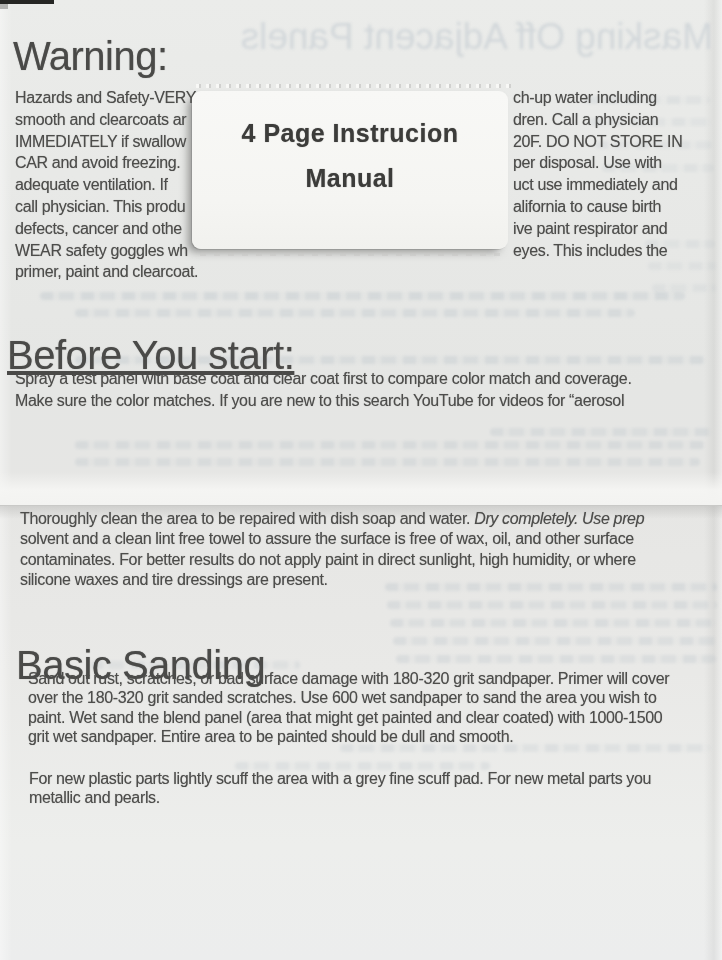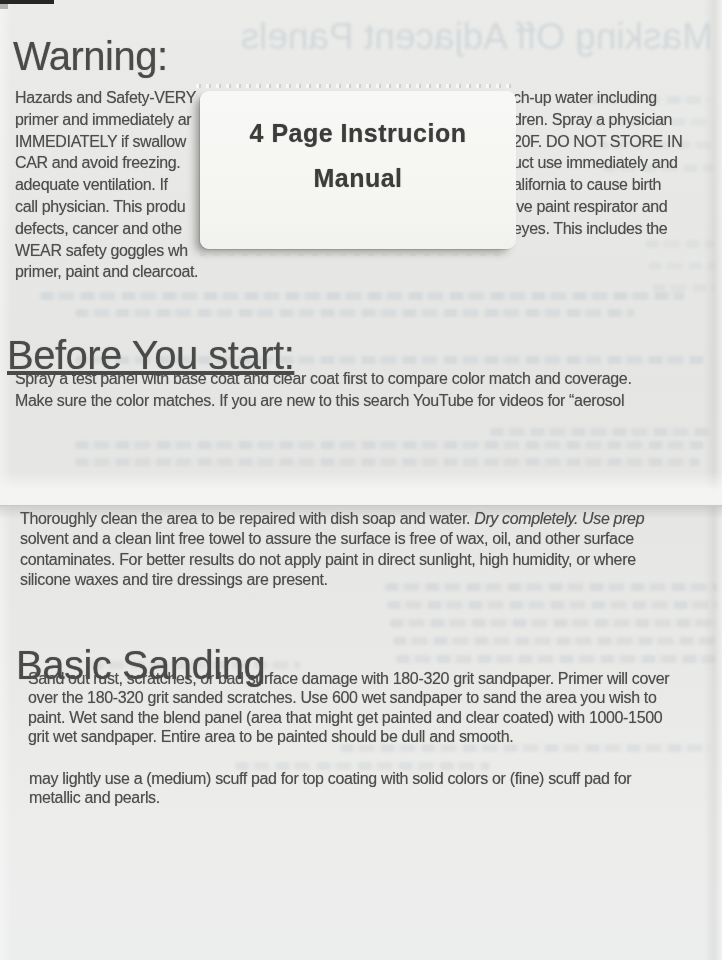--- a/index.html
+++ b/index.html
@@ -25,21 +25,21 @@
 
   
   .ghost-heading{
     position:absolute;left:298px;top:16px;width:415px;font-size:37px;font-weight:400;
     color:#d2d7da;transform:scaleX(-1);filter:blur(1.6px);text-align:center;
     letter-spacing:0;white-space:nowrap;}
   .ghost-line{position:absolute;height:8px;border-radius:4px;filter:blur(1.4px);
     background:repeating-linear-gradient(90deg,rgba(168,180,190,.50) 0 13px,rgba(168,180,190,.12) 13px 19px,rgba(168,180,190,.42) 19px 34px,rgba(168,180,190,.08) 34px 41px);}
 
   
-  .sticker{position:absolute;left:200px;top:91px;width:316px;height:158px;border-radius:9px;
+  .sticker{position:absolute;left:192px;top:91px;width:316px;height:158px;border-radius:9px;
     background:linear-gradient(180deg,#f8f8f6 0%,#f5f5f2 70%,#f1f1ee 100%);
     box-shadow:-6px 5px 8px -2px rgba(80,80,78,.55), -1px 1px 0 rgba(120,120,118,.25);
     display:flex;flex-direction:column;align-items:center;padding-top:28px;box-sizing:border-box;gap:16px;}
   .sticker .sline{font-size:25px;font-weight:700;letter-spacing:.5px;color:#3c3c3a;
     text-shadow:0 0 1px rgba(60,60,58,.6);}
   .perf-top{position:absolute;left:196px;top:84px;width:318px;height:4px;opacity:.95;
     background:repeating-linear-gradient(90deg,#f9f9f7 0 3px,#cfcfcd 3px 5px,rgba(0,0,0,0) 5px 10px);}
   .perf-bottom{position:absolute;left:200px;top:253px;width:308px;height:3px;opacity:.55;
     background:repeating-linear-gradient(90deg,#c8c8c6 0 6px,rgba(0,0,0,0) 6px 14px);}
 
@@ -92,32 +92,33 @@
       <div class="ghost-line" style="left: 396px; top: 655px; width: 320px; opacity: 0.46;"></div>
       <div class="ghost-line" style="left: 90px; top: 661px; width: 210px; opacity: 0.4;"></div>
       <div class="ghost-line" style="left: 340px; top: 744px; width: 370px; opacity: 0.42;"></div>
       <div class="ghost-line" style="left: 235px; top: 762px; width: 255px; opacity: 0.4;"></div>
     </div>
 
   <h1 class="h" style="left:13px;top:9px;">Warning:</h1>
 
   <div class="para warn-left">
       <div class="tline">Hazards and Safety-VERY</div>
-      <div class="tline">primer and immediately ar</div>
+      <div class="tline">smooth and clearcoats ar</div>
       <div class="tline">IMMEDIATELY if swallow</div>
       <div class="tline">CAR and avoid freezing.</div>
       <div class="tline">adequate ventilation. If</div>
       <div class="tline">call physician. This produ</div>
       <div class="tline">defects, cancer and othe</div>
       <div class="tline">WEAR safety goggles wh</div>
     </div>
   <div class="para warn-right">
       <div class="tline">ch-up water including</div>
-      <div class="tline">dren. Spray a physician</div>
+      <div class="tline">dren. Call a physician</div>
       <div class="tline">20F. DO NOT STORE IN</div>
+      <div class="tline">per disposal. Use with</div>
       <div class="tline">uct use immediately and</div>
       <div class="tline">alifornia to cause birth</div>
       <div class="tline">ive paint respirator and</div>
       <div class="tline">eyes. This includes the</div>
     </div>
   <div class="para warn-last">primer, paint and clearcoat.</div>
 
   <div class="perf-top"></div>
   <div class="sticker">
     <div class="sline">4 Page Instrucion</div>
@@ -144,17 +145,17 @@
   </div>
 
   <h1 class="h" style="left:16px;top:618px;">Basic Sanding</h1>
   <div class="para p4">
       <div class="tline">Sand out rust, scratches, or bad surface damage with 180-320 grit sandpaper. Primer will cover</div>
       <div class="tline">over the 180-320 grit sanded scratches. Use 600 wet sandpaper to sand the area you wish to</div>
       <div class="tline">paint. Wet sand the blend panel (area that might get painted and clear coated) with 1000-1500</div>
       <div class="tline">grit wet sandpaper. Entire area to be painted should be dull and smooth.</div>
     </div>
   <div class="para p5">
-      <div class="tline">may lightly use a (medium) scuff pad for top coating with solid colors or (fine) scuff pad for</div>
+      <div class="tline">For new plastic parts lightly scuff the area with a grey fine scuff pad. For new metal parts you</div>
       <div class="tline">metallic and pearls.</div>
     </div>
 
 </div>
 
 </body></html>

